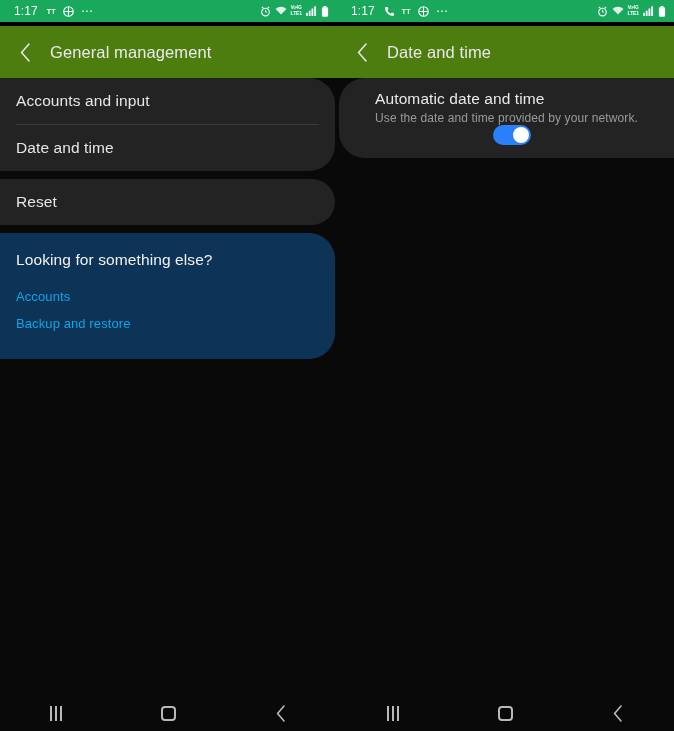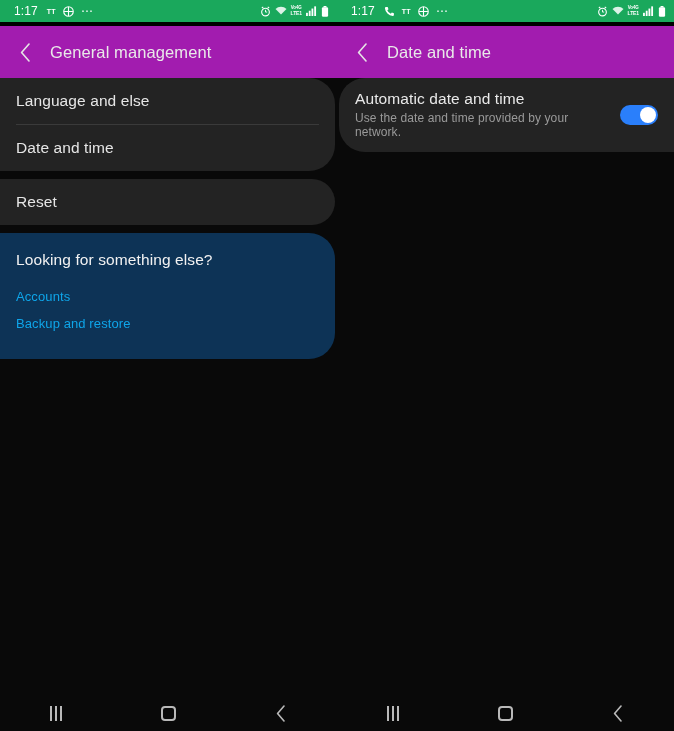--- a/index.html
+++ b/index.html
@@ -90,21 +90,21 @@
     flex: none;
   }
 
   
   .header {
     height: 52px;
     display: flex;
     align-items: center;
     padding-left: 14px;
     flex: none;
-    background: #a21caf;
+    background: #4d7c0f;
   }
   .back-chevron {
     width: 22px;
     height: 22px;
     flex: none;
     display: flex;
     align-items: center;
     justify-content: center;
   }
   .header-title {
@@ -152,20 +152,21 @@
     margin: 0 16px;
   }
 
   
   .toggle-row {
     padding: 12px 16px 13px 16px;
     display: flex;
     align-items: center;
     justify-content: space-between;
     box-sizing: border-box;
+    flex-direction: column;
   }
   .toggle-text { display: flex; flex-direction: column; gap: 3px; }
   .toggle-title {
     color: #e9e9e9;
     font-size: 15.5px;
     letter-spacing: .1px;
   }
   .toggle-sub {
     color: #9a9a9a;
     font-size: 12px;
@@ -307,21 +308,21 @@
           <path d="M9 1 L1.6 9.5 L9 18" fill="none" stroke="#e5e5e5" stroke-width="1.6" stroke-linecap="round" stroke-linejoin="round"></path>
         </svg>
       </div>
       <div class="header-title">General management</div>
     </div>
 
     <div class="content">
 
       <div class="card">
         <div class="row">
-          <span class="row-label">Language and else</span>
+          <span class="row-label">Accounts and input</span>
         </div>
         <div class="divider"></div>
         <div class="row">
           <span class="row-label">Date and time</span>
         </div>
       </div>
 
 
       <div class="card">
         <div class="row">

